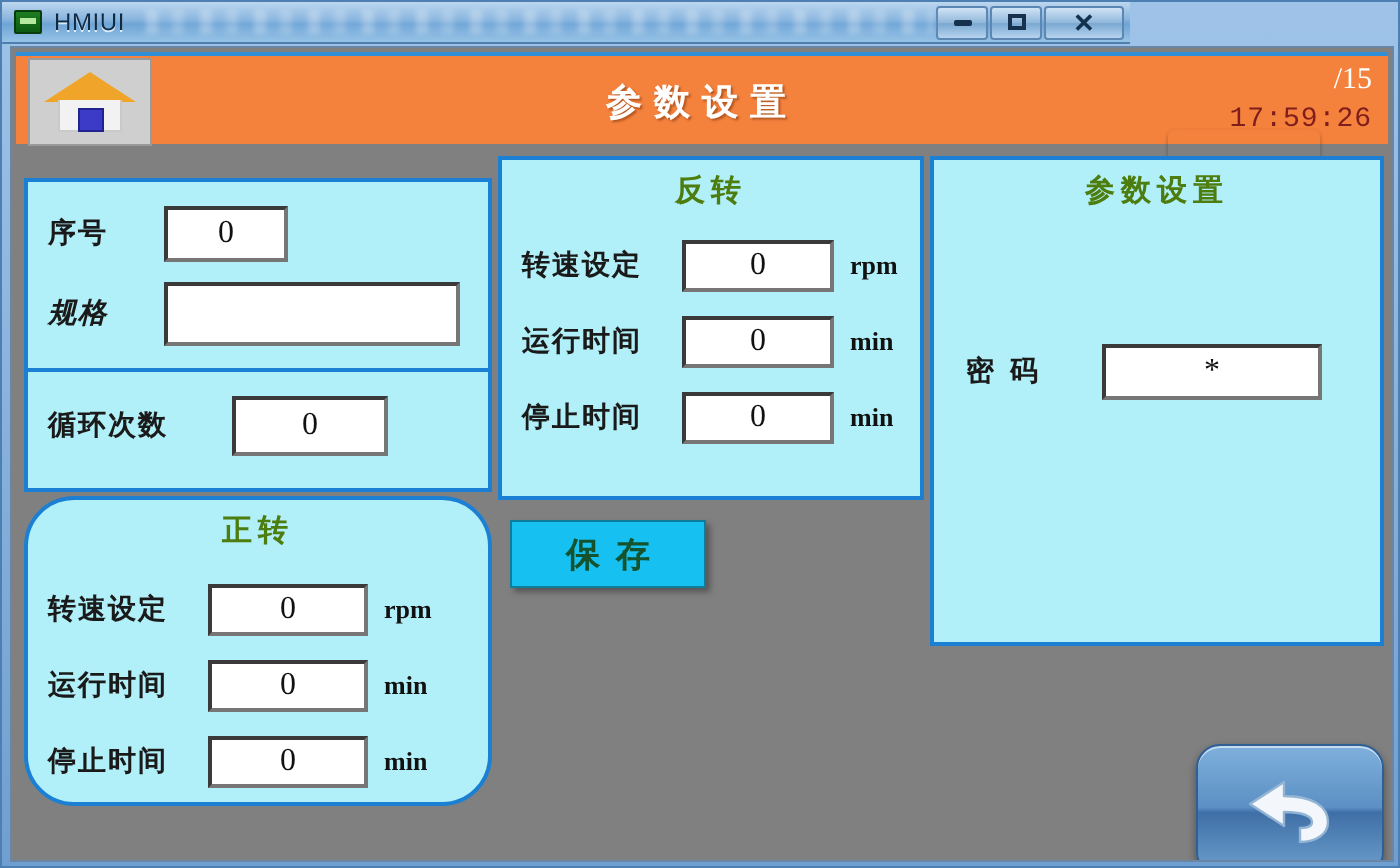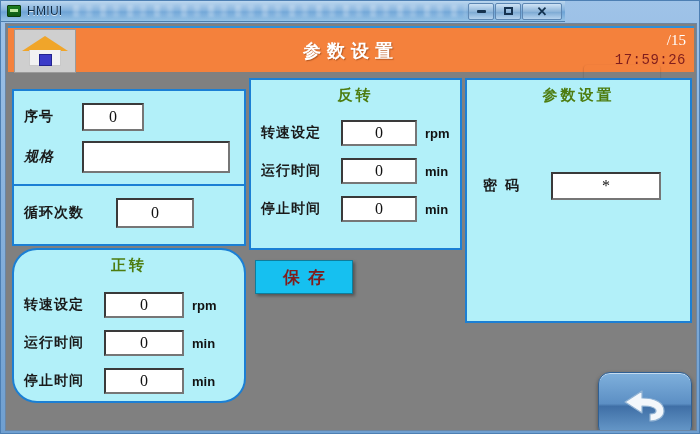--- a/index.html
+++ b/index.html
@@ -158,21 +158,21 @@
     background: #ffffff;
     border: 2px solid #3a3a3a;
     border-right-color: #767676; border-bottom-color: #767676;
     text-align: center; font-size: 16px; color: #111;
     font-family: "Liberation Serif", serif;
     display: flex; align-items: center; justify-content: center;
     overflow: hidden;
   }
   .unit {
     font-size: 13px; font-weight: bold; color: #111;
-    font-family: Liberation Sans, sans-serif; margin-left: 8px;
+    font-family: Liberation Serif, serif; margin-left: 8px;
   }
 
   
   .pa-r1 { position:absolute; left: 10px; top: 12px; }
   .pa-r1 .lbl { width: 52px; }
   .pa-r1 .fld { width: 62px; height: 28px; margin-left: 6px; }
   .pa-r2 { position:absolute; left: 10px; top: 50px; }
   .pa-r2 .lbl { width: 52px; font-style: italic; }
   .pa-r2 .fld { width: 148px; height: 32px; margin-left: 6px; }
 
@@ -195,21 +195,21 @@
   .pr-r1 .lbl { width: 62px; }
   .pr-r1 .fld { width: 130px; height: 30px; margin-left: 6px; }
   .pr-r2 { position:absolute; left: 16px; top: 92px; display:flex; align-items:center;}
   .pr-r2 .lbl { width: 62px; letter-spacing: 8px; }
   .pr-r2 .fld { width: 110px; height: 28px; margin-left: 6px; }
 
   
   .act-btn {
     position: absolute; height: 34px; width: 98px;
     display: flex; align-items: center; justify-content: center;
-    font-size: 17px; font-weight: bold; color: #7f1d1d;
+    font-size: 17px; font-weight: bold; color: #14532d;
     font-family: "DejaVu Serif", serif; letter-spacing: 8px; text-indent: 8px;
     border: 1px solid rgba(0,0,0,.35);
     box-shadow: 2px 2px 3px rgba(0,0,0,.35);
   }
   .btn-save { left: 249px; top: 236px; background: #16c0f0; }
   .btn-read { left: 357px; top: 236px; background: #3ce61a; }
 
   
   .back-btn {
     position: absolute; left: 592px; top: 348px; width: 94px; height: 66px;

